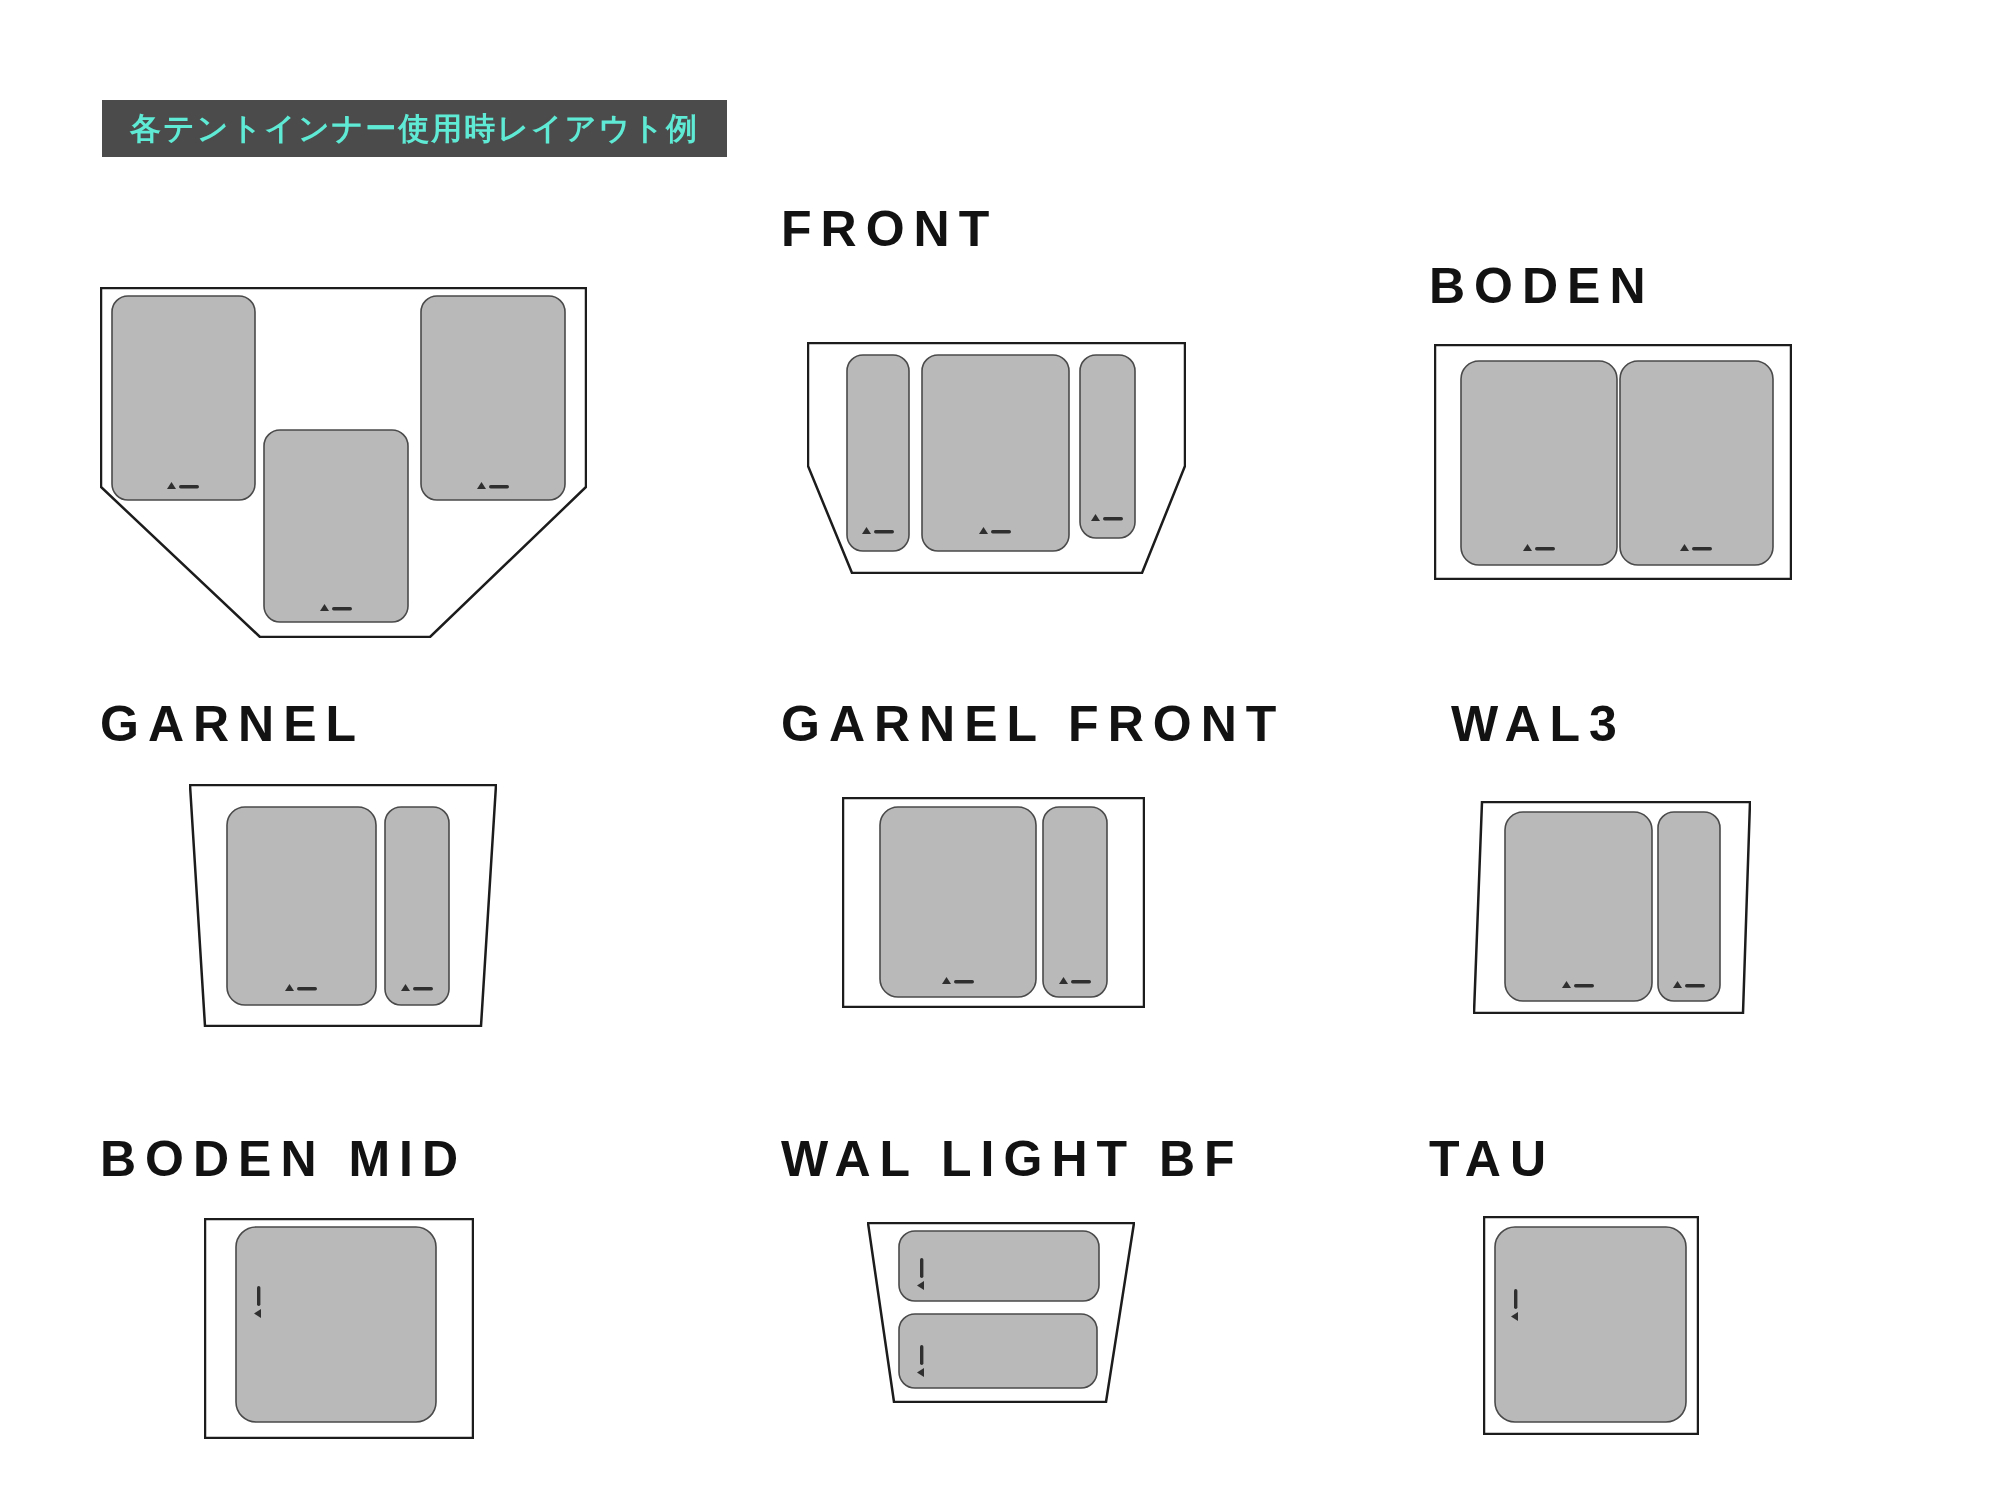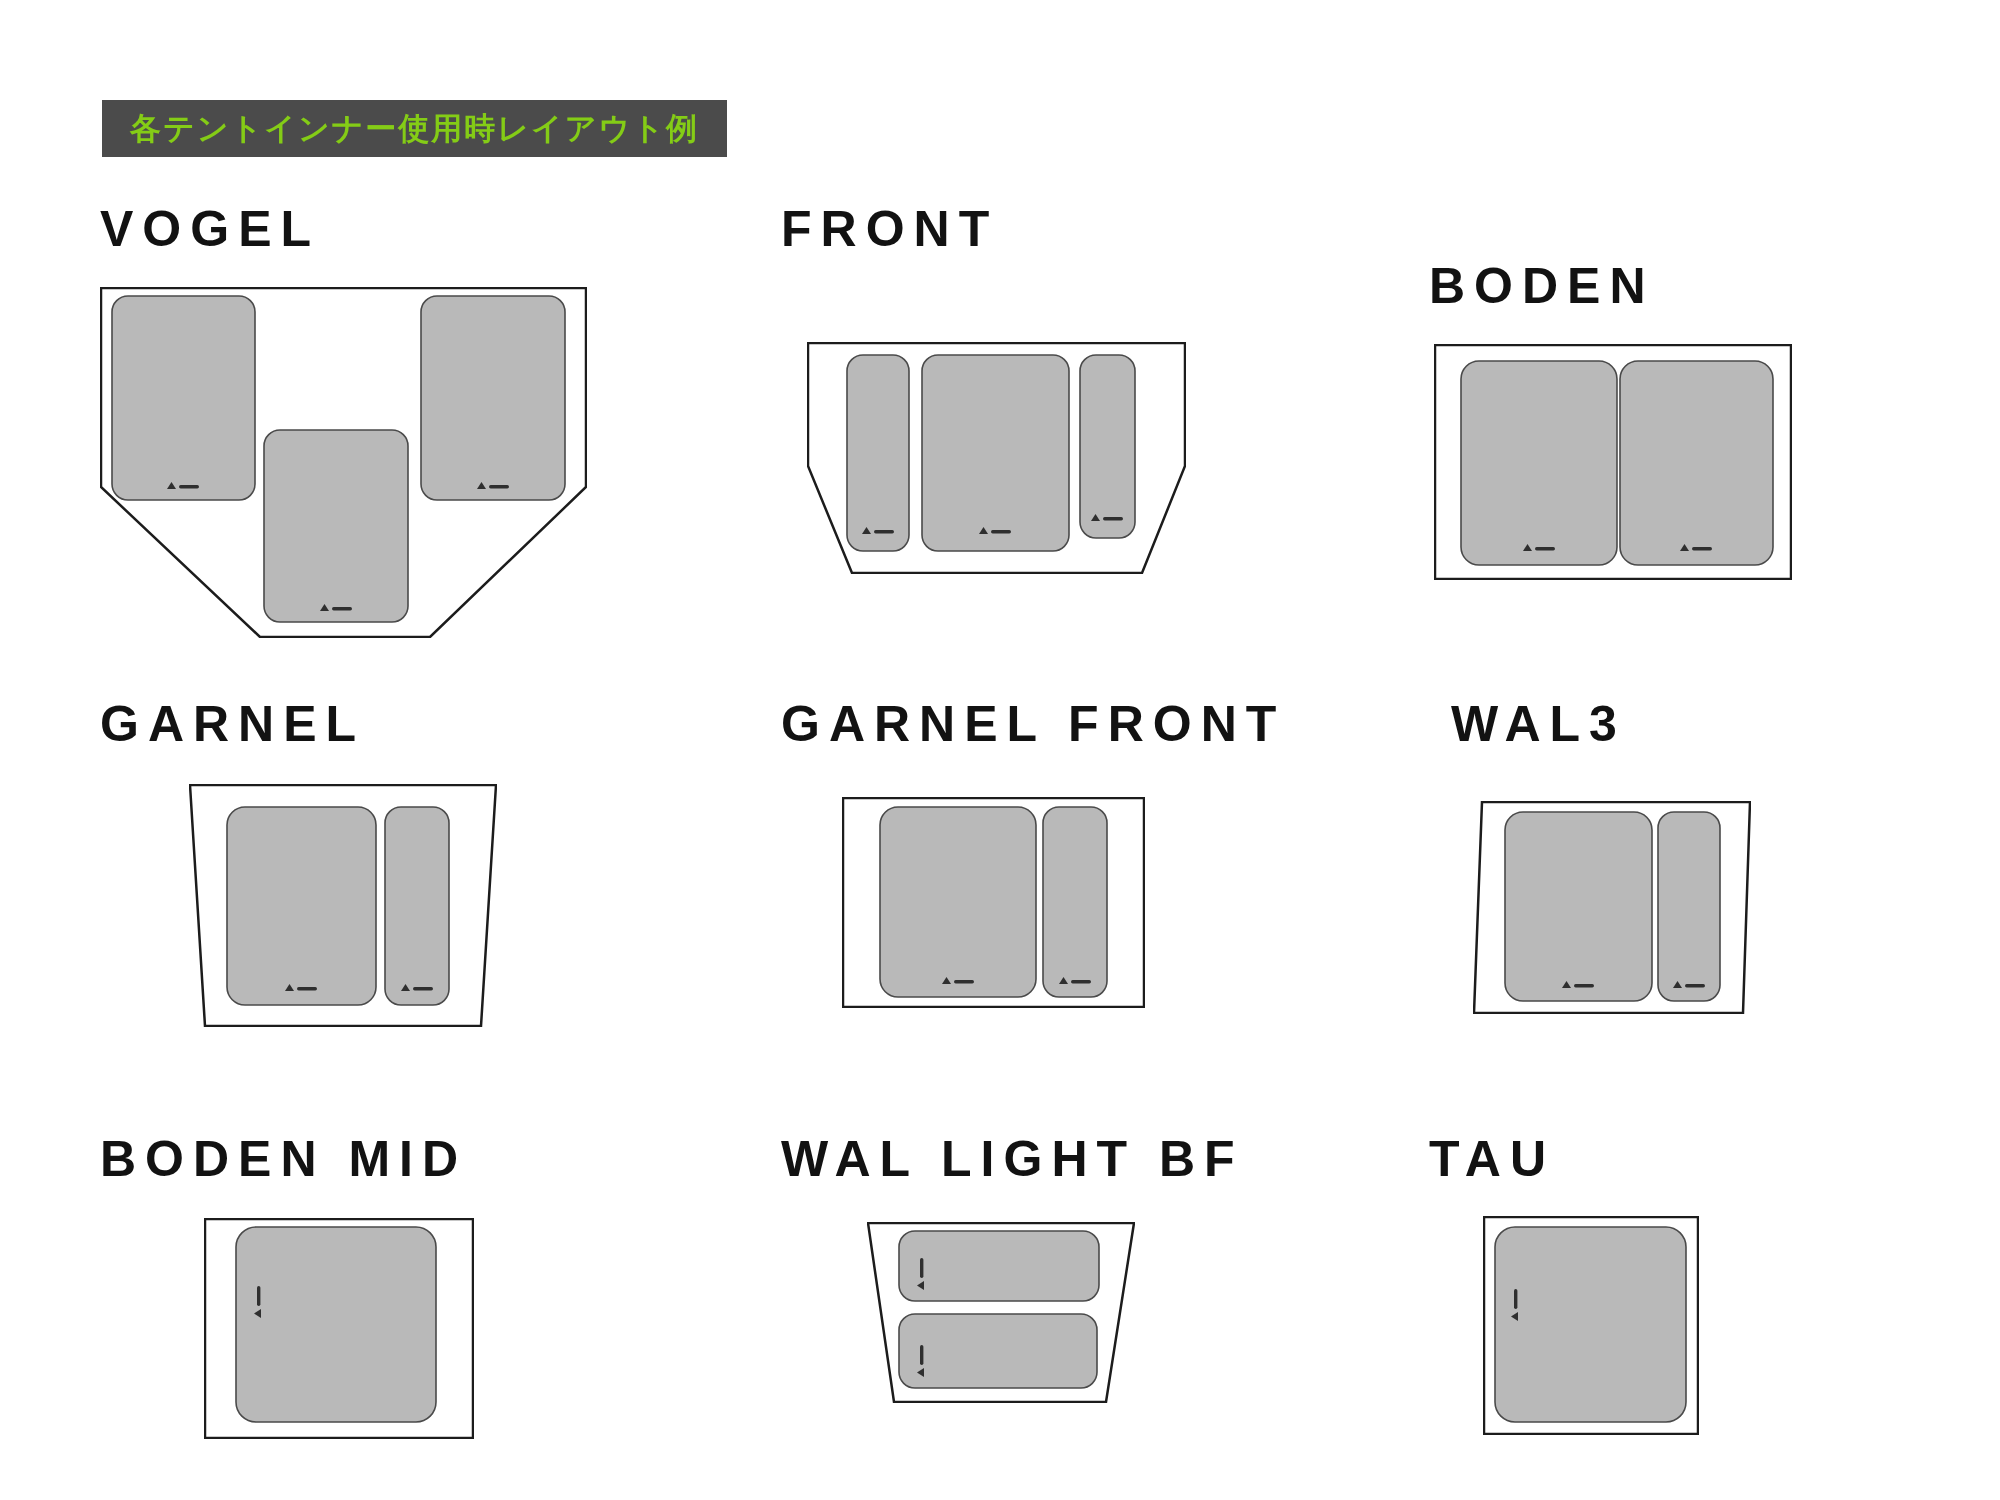--- a/index.html
+++ b/index.html
@@ -5,21 +5,21 @@
   * { margin:0; padding:0; box-sizing:border-box; }
   html,body { background:#ffffff; }
   body { font-family:"Liberation Sans", sans-serif; }
   .canvas {
     position:relative; width:2000px; height:1500px;
     background:#ffffff; overflow:hidden;
   }
   .header-badge {
     position:absolute; left:102px; top:100px;
     height:57px; padding:0 28px;
-    background:#4b4b4b; color:#84cc16;
+    background:#4b4b4b; color:#5eead4;
     display:flex; align-items:center; justify-content:center;
     font-size:31px; font-weight:700; letter-spacing:2px;
     white-space:nowrap;
   }
   .tent-title {
     position:absolute;
     font-size:50px; font-weight:700; letter-spacing:9px;
     color:#121212; white-space:nowrap;
   }
   .figure { position:absolute; display:block; }
@@ -37,21 +37,20 @@
         <path d="M0,7 L4.5,0 L9,7 Z" fill="#2f2f2f"></path>
         <rect x="12" y="3" width="20" height="3.4" rx="1.7" fill="#2f2f2f"></rect>
       </g>
     </defs>
   </svg>
 
   <div class="header-badge">
     <span>各テントインナー使用時レイアウト例</span>
   </div>
 
-  <div class="tent-title" style="left:100px; top:200px;">VOGEL</div>
   <div class="tent-title" style="left:781px; top:200px;">FRONT</div>
   <div class="tent-title" style="left:1429px; top:209px;margin-top:48px;">BODEN</div>
   <div class="tent-title" style="left:781px; top:695px;">GARNEL FRONT</div>
   <div class="tent-title" style="left:100px; top:695px;">GARNEL</div>
   <div class="tent-title" style="left:1429px; top:695px;margin-left:22px;">WAL3</div>
   <div class="tent-title" style="left:781px; top:1130px;">WAL LIGHT BF</div>
   <div class="tent-title" style="left:100px; top:1130px;">BODEN MID</div>
   <div class="tent-title" style="left:1429px; top:1130px;">TAU</div>
 
   <svg class="figure" style="left:100px; top:287px;" width="487" height="351" viewBox="0 0 487 351">

